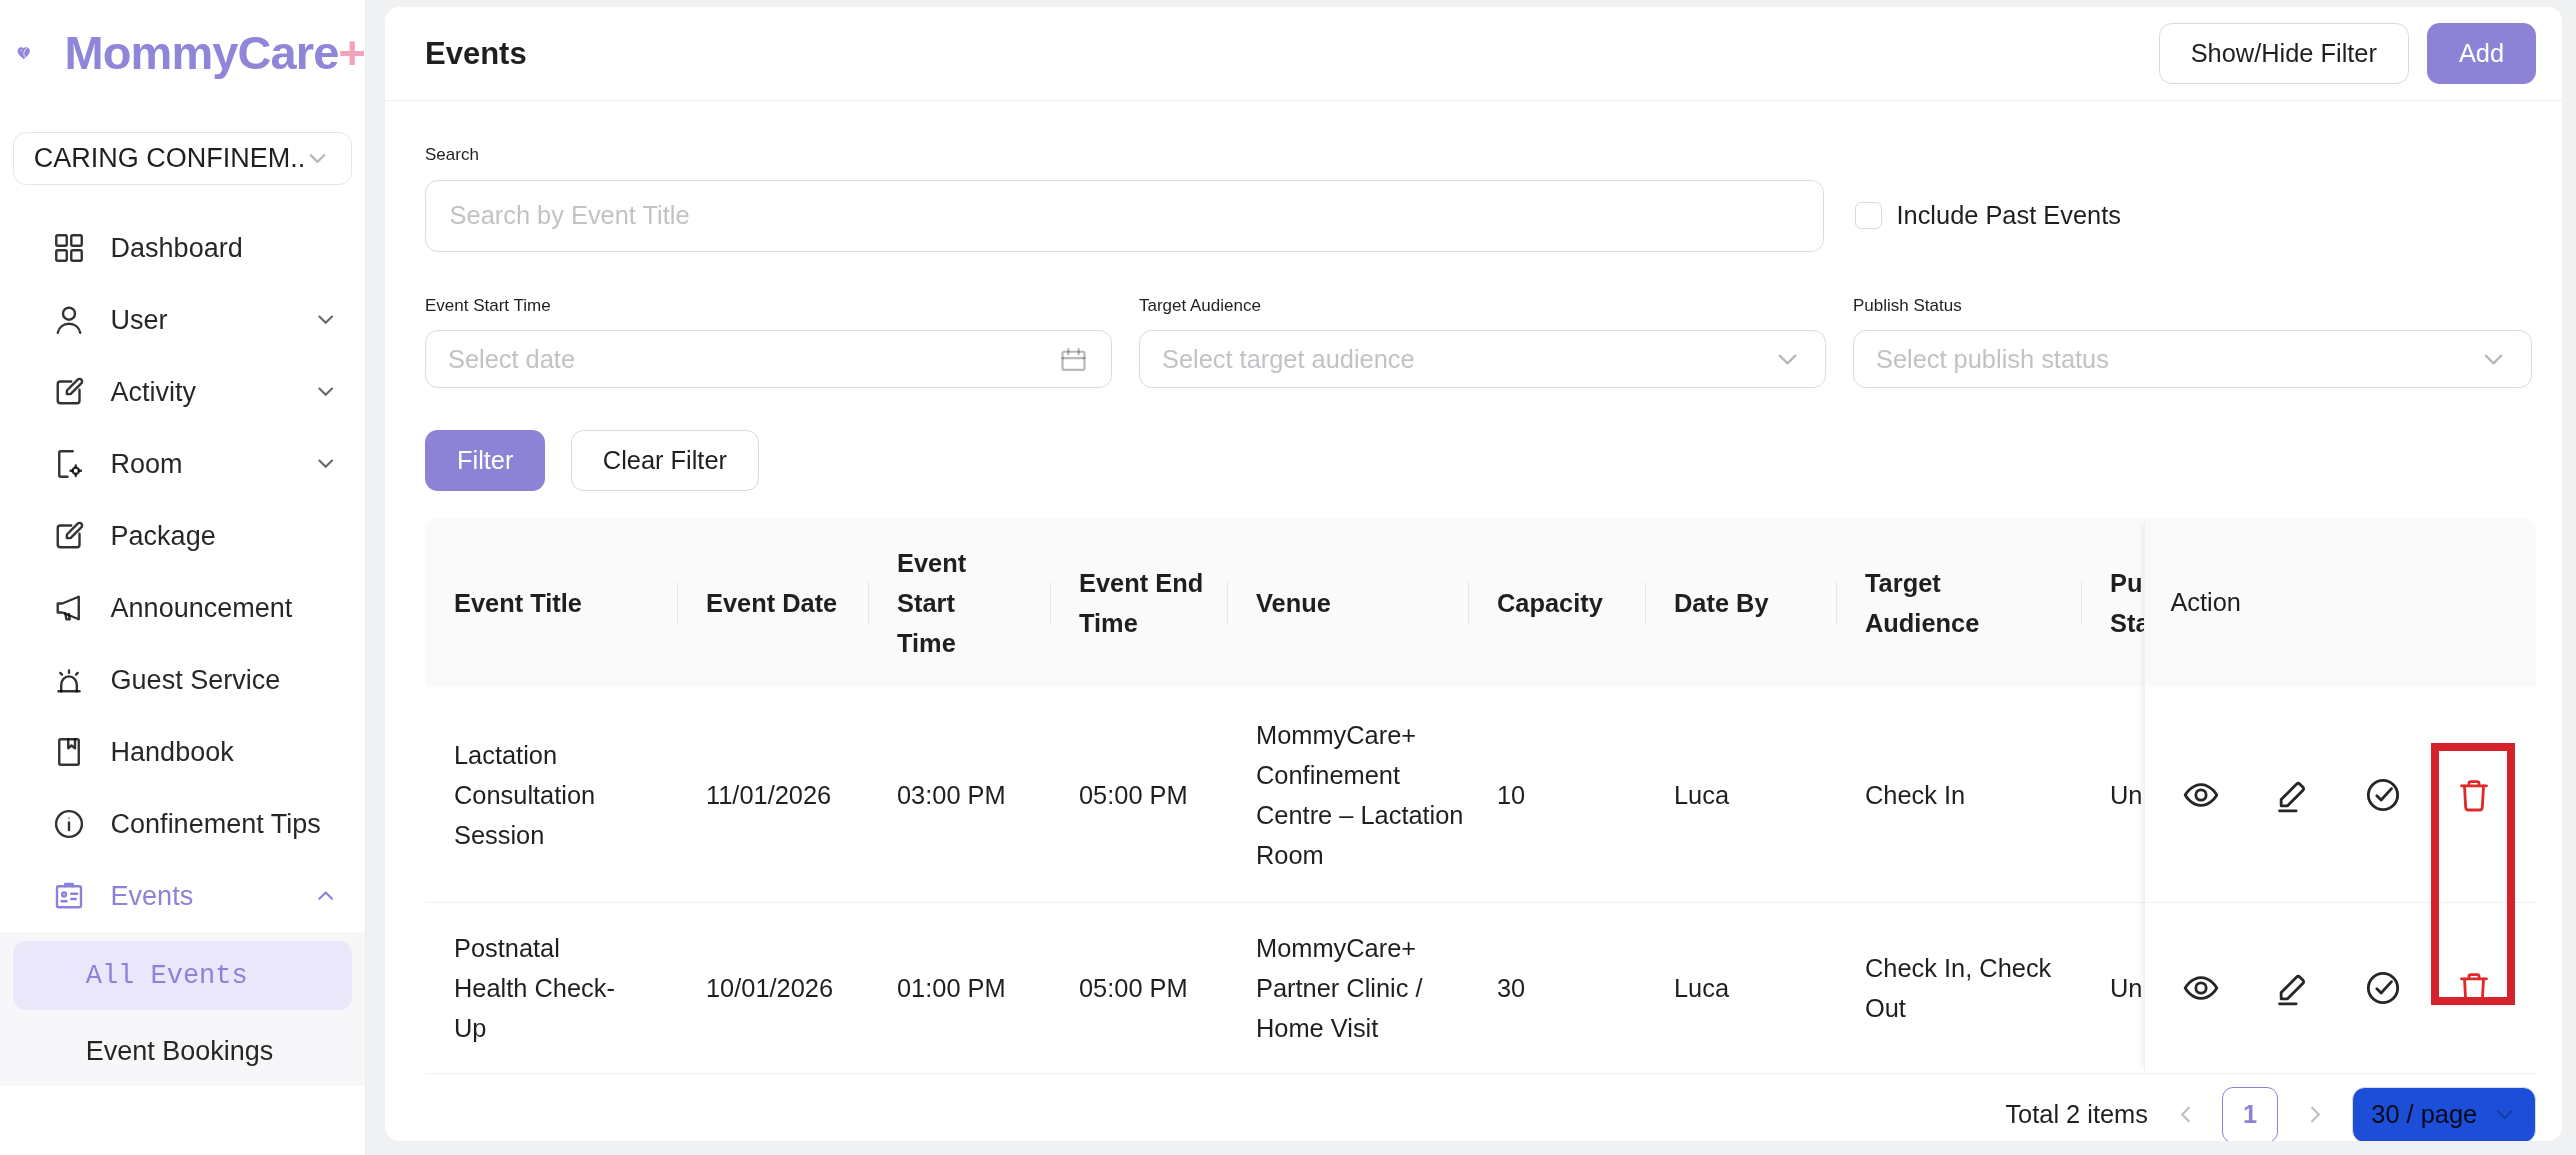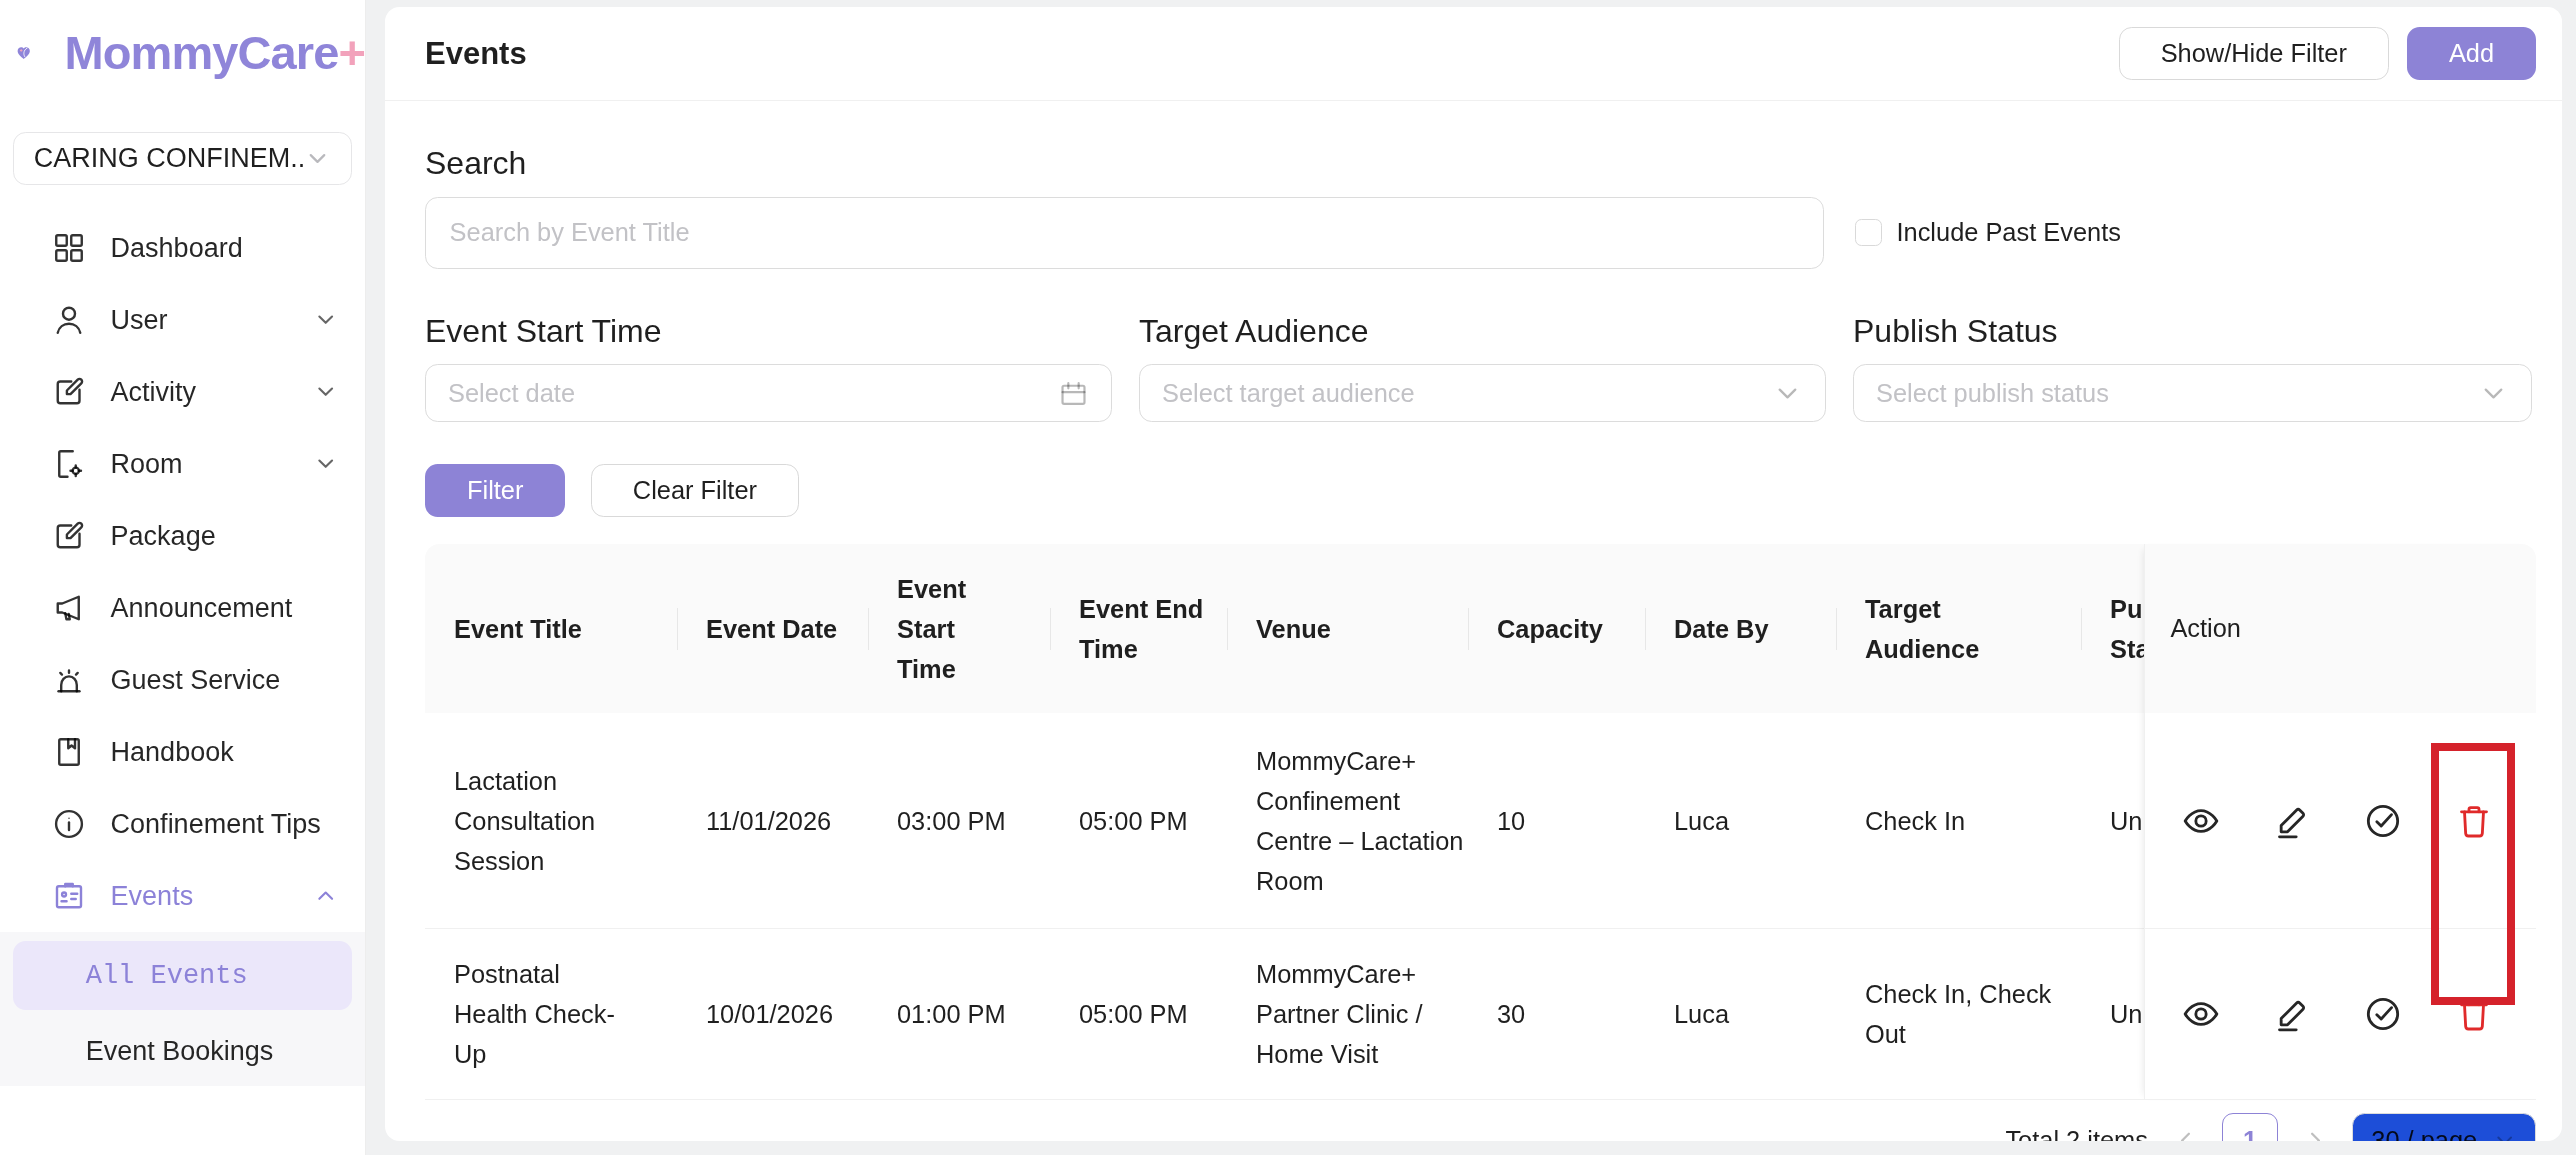--- a/index.html
+++ b/index.html
@@ -52,30 +52,30 @@
   .main { position: absolute; left: 367px; top: 0; right: 0; bottom: 0; padding: 7.3px 14.5px 0 18px; }
   .card { background: #fff; border-radius: 14.5px; height: 1134px; overflow: hidden; }
 
   .card-header {
     height: 94px; display: flex; align-items: center; justify-content: space-between;
     padding: 0 25.4px 0 40px; border-bottom: 0.9px solid #f0f0f0;
   }
   .page-title { font-size: 31px; font-weight: 700; }
   .header-actions { display: flex; gap: 18px; }
   .btn {
-    height: 53px; border-radius: 12.7px; font-size: 25.4px; padding: 0 41px;
+    height: 61px; border-radius: 12.7px; font-size: 25.4px; padding: 0 31px;
     display: inline-flex; align-items: center; justify-content: center;
     border: 0.9px solid transparent; background: #fff; cursor: pointer;
     font-family: "Liberation Sans", sans-serif; color: rgba(0,0,0,0.88);
   }
   .btn-ghost { border-color: #d9d9d9; }
   .btn-primary { background: #8d83d6; color: #fff; }
 
   .content { padding: 0 25.4px 0 40px; }
-  .field-label { font-size: 32px; color: rgba(0,0,0,0.88); }
+  .field-label { font-size: 17px; color: rgba(0,0,0,0.88); }
   .search-label { margin-top: 44px; }
   .search-row { margin-top: 14.5px; display: flex; align-items: center; }
   .text-input {
     width: 1399px; height: 72px; border: 0.9px solid #dcdcdc; border-radius: 12.7px;
     padding: 0 23.6px; font-size: 25.4px; font-family: "Liberation Sans", sans-serif;
     color: rgba(0,0,0,0.88); outline: none; background: #fff;
   }
   .text-input::placeholder { color: #c2c2c6; }
   .checkbox-wrap { display: flex; align-items: center; margin-left: 31px; cursor: pointer; }
   .checkbox { width: 27px; height: 27px; border: 1.8px solid #d9d9d9; border-radius: 6.4px; background: #fff; }

